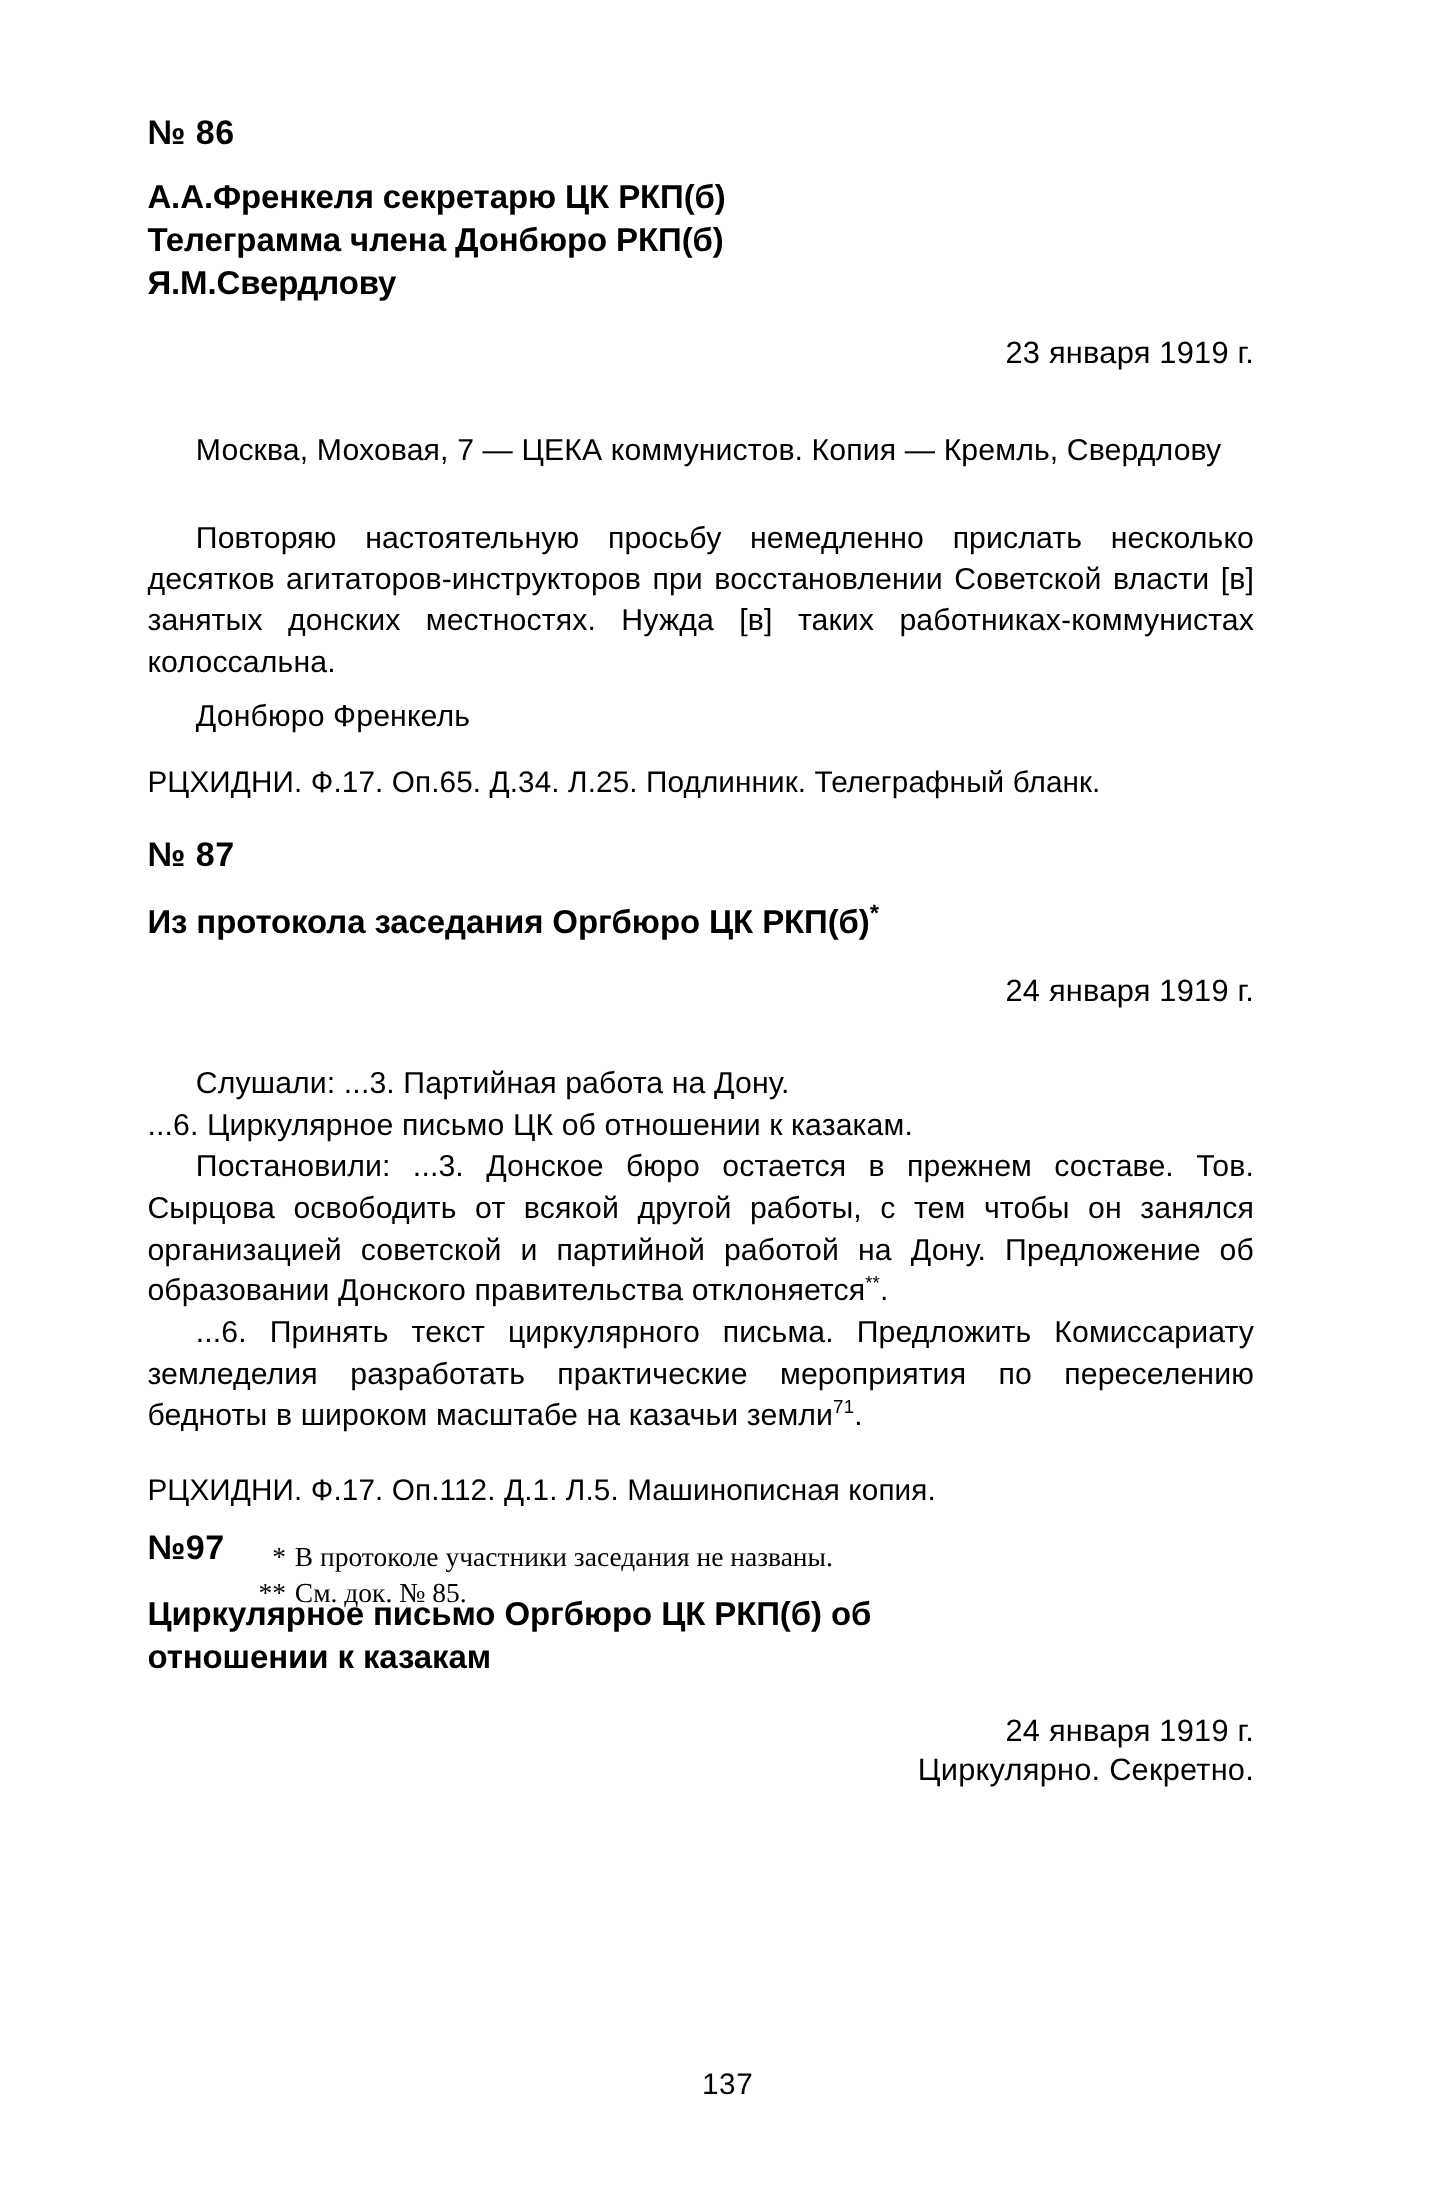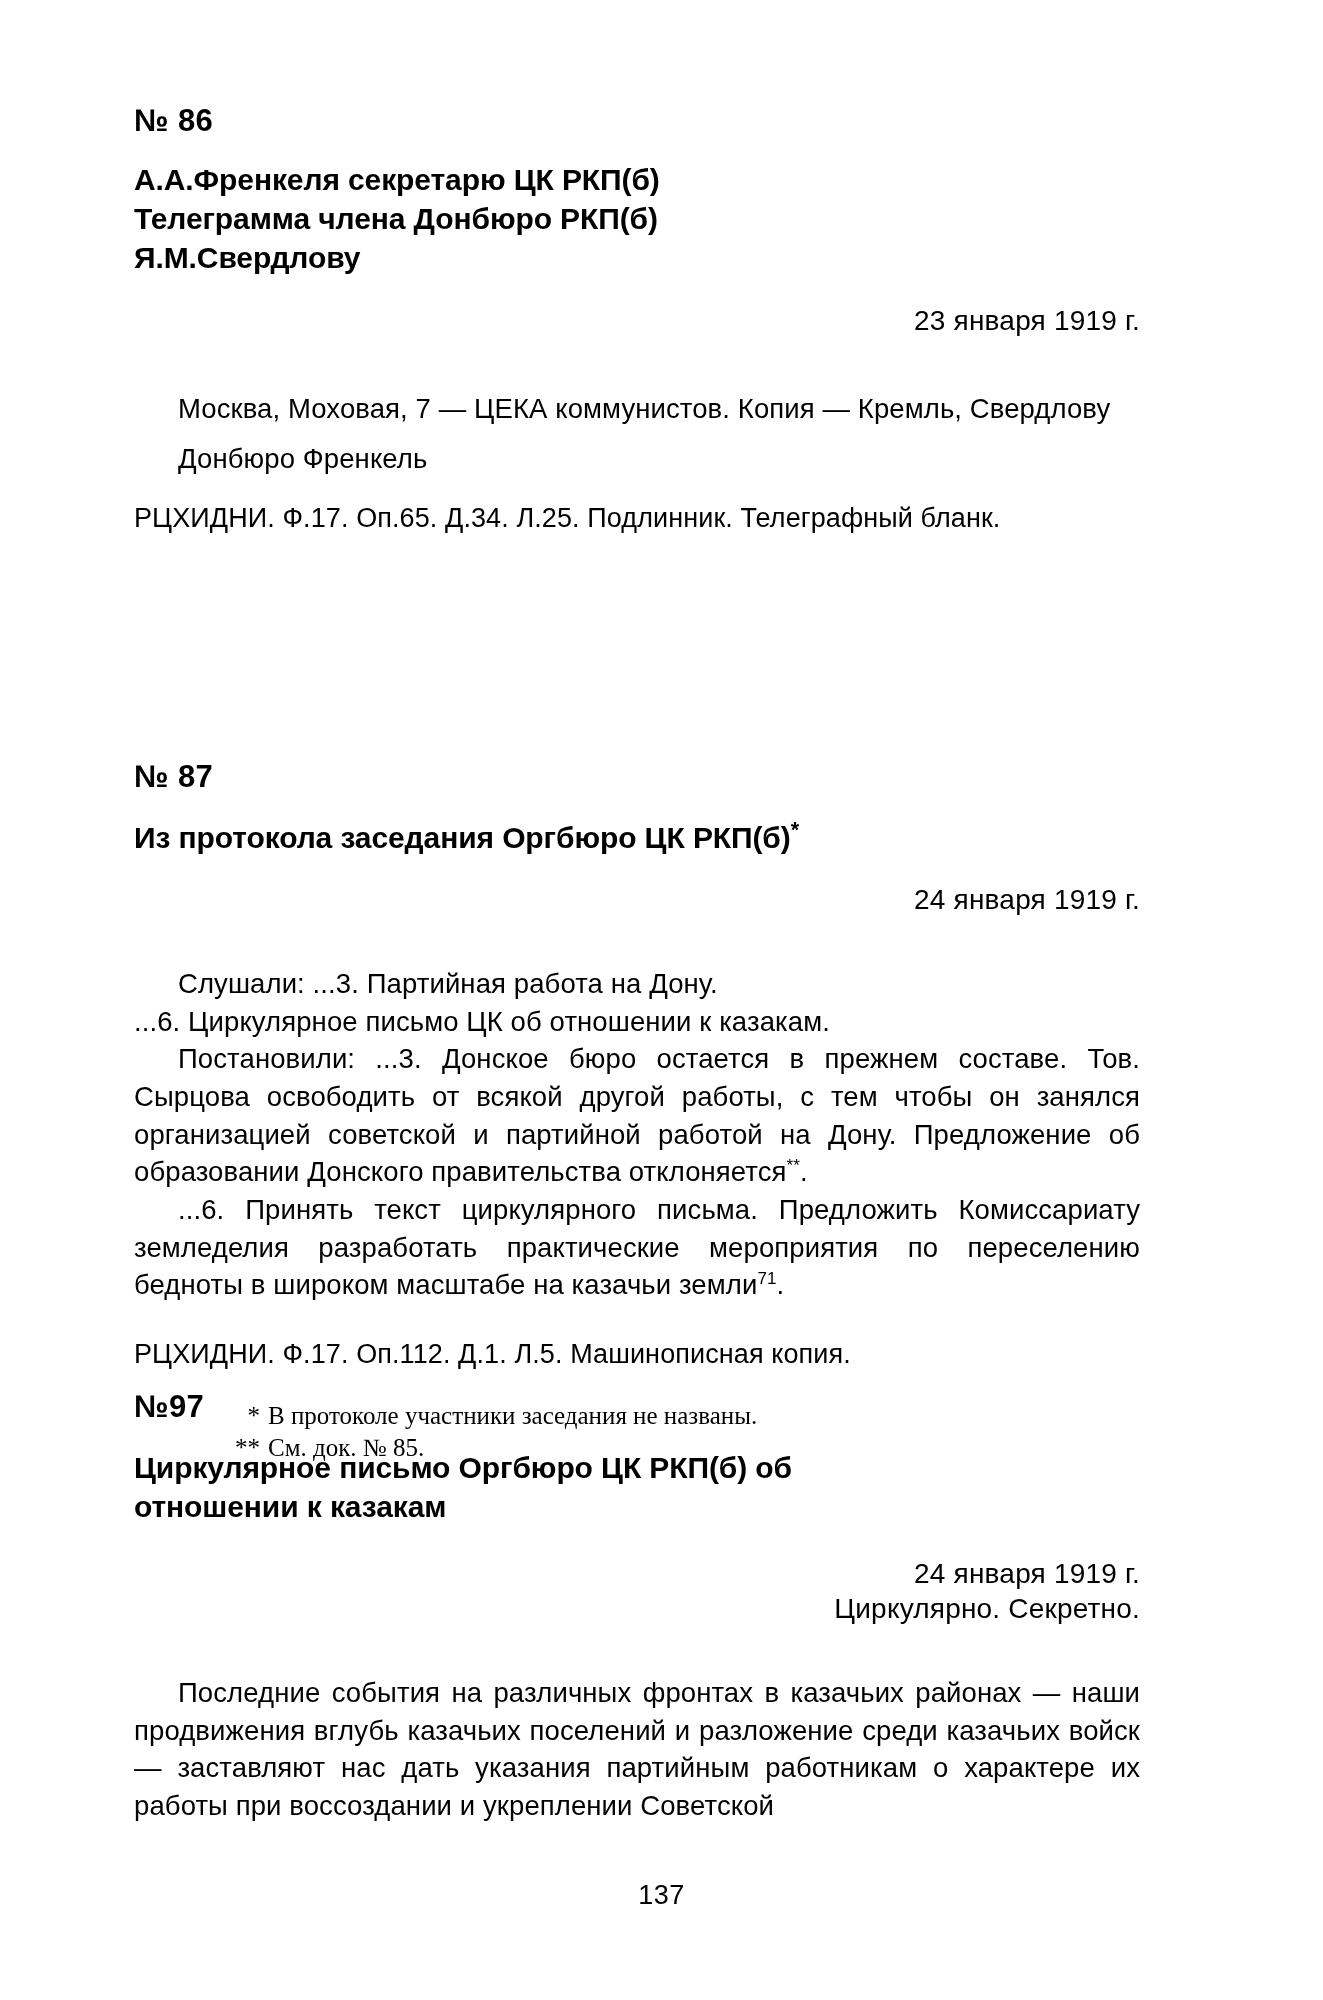--- a/index.html
+++ b/index.html
@@ -141,20 +141,21 @@
       <div class="doc-title">
         <div>А.А.Френкеля секретарю ЦК РКП(б)</div>
         <div>Телеграмма члена Донбюро РКП(б)</div>
         <div>Я.М.Свердлову</div>
       </div>
 
       <div class="doc-date">23 января 1919 г.</div>
 
       <p class="body-par indent par1">Москва, Моховая, 7 — ЦЕКА коммунистов. Копия — Кремль, Свердлову</p>
 
+      <p class="body-par indent par2">Повторяю настоятельную просьбу немедленно прислать несколько десятков агитаторов-инструкторов при восстановлении Советской власти [в] занятых донских местностях. Нужда [в] таких работниках-коммунистах колоссальна.</p>
 
       <p class="body-par indent nojust signature">Донбюро Френкель</p>
 
       <p class="archive">РЦХИДНИ. Ф.17. Оп.65. Д.34. Л.25. Подлинник. Телеграфный бланк.</p>
     </div>
 
     <div class="doc-section sec87">
       <div class="doc-number">№ 87</div>
 
       <div class="doc-title">
@@ -183,19 +184,18 @@
       <div class="doc-number">№97</div>
 
       <div class="doc-title">
         <div>Циркулярное письмо Оргбюро ЦК РКП(б) об</div>
         <div>отношении к казакам</div>
       </div>
 
       <div class="doc-date">24 января 1919 г.</div>
       <div class="doc-secrecy">Циркулярно. Секретно.</div>
 
-      <p class="body-par indent par1">Последние события на различных фронтах в казачьих районах — наши продвижения вглубь казачьих поселений и разложение среди казачьих войск — заставляют нас дать указания партийным работникам о характере их работы при воссоздании и укреплении Советской</p>
     </div>
 
   </div>
 
   <div class="page-number">137</div>
 </div>
 
 </body></html>

